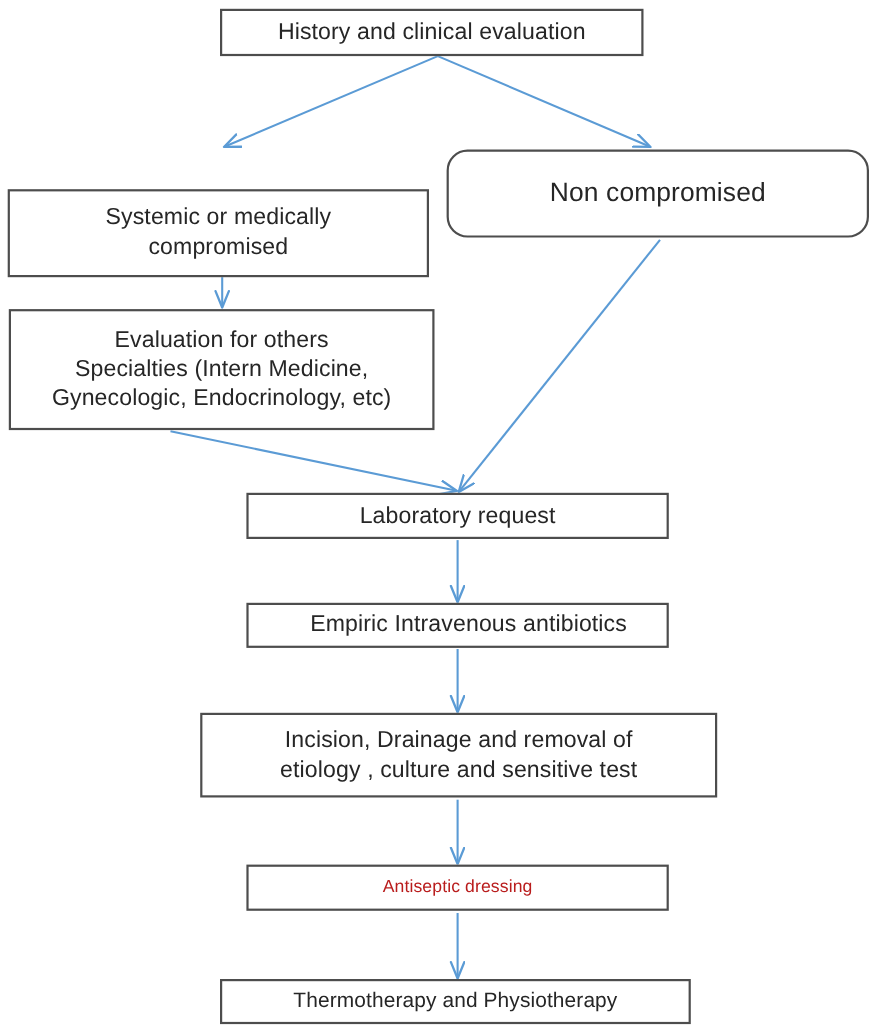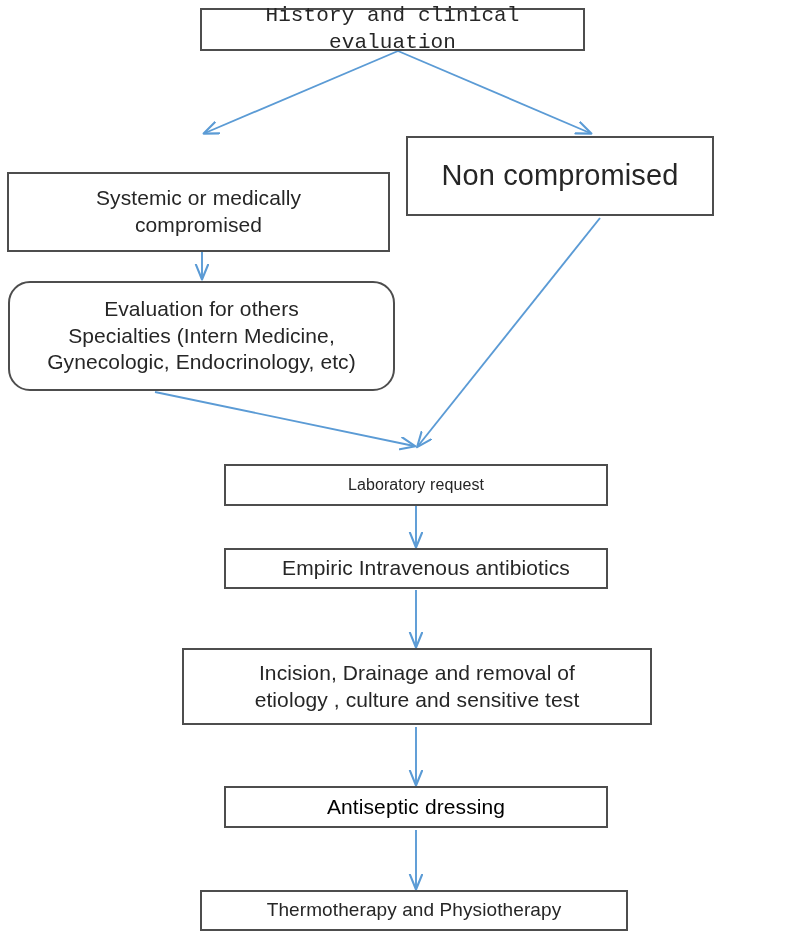--- a/index.html
+++ b/index.html
@@ -57,26 +57,26 @@
       <polyline points="398,51 205,133" fill="none" stroke="#5b9bd5" stroke-width="1.9" marker-end="url(#arrowhead)"></polyline>
       <polyline points="398,51 590,133" fill="none" stroke="#5b9bd5" stroke-width="1.9" marker-end="url(#arrowhead)"></polyline>
       <polyline points="202,217 202,278" fill="none" stroke="#5b9bd5" stroke-width="1.9" marker-end="url(#arrowhead)"></polyline>
       <polyline points="155,392 414,446" fill="none" stroke="#5b9bd5" stroke-width="1.9" marker-end="url(#arrowhead)"></polyline>
       <polyline points="600,218 418,446" fill="none" stroke="#5b9bd5" stroke-width="1.9" marker-end="url(#arrowhead)"></polyline>
       <polyline points="416,491 416,546" fill="none" stroke="#5b9bd5" stroke-width="1.9" marker-end="url(#arrowhead)"></polyline>
       <polyline points="416,590 416,646" fill="none" stroke="#5b9bd5" stroke-width="1.9" marker-end="url(#arrowhead)"></polyline>
       <polyline points="416,727 416,784" fill="none" stroke="#5b9bd5" stroke-width="1.9" marker-end="url(#arrowhead)"></polyline>
       <polyline points="416,830 416,888" fill="none" stroke="#5b9bd5" stroke-width="1.9" marker-end="url(#arrowhead)"></polyline>
     </svg>
-<div class="node" style="left: 200px; top: 8px; width: 385px; height: 43px; font-size: 21px; border-color: rgb(77, 77, 77); color: rgb(38, 38, 38);"><span style="white-space: pre-line; font-family: Liberation Mono, monospace;">History and clinical evaluation</span></div>
+<div class="node" style="left: 200px; top: 8px; width: 385px; height: 43px; font-size: 21px; border-color: rgb(77, 77, 77); color: rgb(38, 38, 38);"><span style="white-space: pre-line;">History and clinical evaluation</span></div>
     <div class="node" style="left: 7px; top: 136px; width: 383px; height: 80px; font-size: 21px; border-color: rgb(77, 77, 77); color: rgb(38, 38, 38); margin-top: 36px;"><span style="white-space: pre-line;">Systemic or medically
 compromised</span></div>
-    <div class="node" style="left: 406px; top: 136px; width: 308px; height: 80px; font-size: 29px; border-color: rgb(77, 77, 77); color: rgb(38, 38, 38);"><span style="white-space: pre-line;">Non compromised</span></div>
-    <div class="node overflow" style="left: 8px; top: 281px; width: 387px; height: 110px; font-size: 21px; border-color: rgb(77, 77, 77); color: rgb(38, 38, 38); border-radius: 22px;"><span style="white-space: pre-line;">Evaluation for others
+    <div class="node" style="left: 406px; top: 136px; width: 384px; height: 80px; font-size: 24px; border-color: rgb(77, 77, 77); color: rgb(38, 38, 38); border-radius: 19px;"><span style="white-space: pre-line;">Non compromised</span></div>
+    <div class="node overflow" style="left: 8px; top: 281px; width: 387px; height: 110px; font-size: 21px; border-color: rgb(77, 77, 77); color: rgb(38, 38, 38);"><span style="white-space: pre-line;">Evaluation for others
 Specialties  (Intern Medicine,
 Gynecologic, Endocrinology, etc)</span></div>
-    <div class="node" style="left: 224px; top: 464px; width: 384px; height: 42px; font-size: 16px; border-color: rgb(77, 77, 77); color: rgb(38, 38, 38);"><span style="white-space: pre-line;">Laboratory request</span></div>
+    <div class="node" style="left: 224px; top: 448px; width: 384px; height: 42px; font-size: 21px; border-color: rgb(77, 77, 77); color: rgb(38, 38, 38);"><span style="white-space: pre-line;">Laboratory request</span></div>
     <div class="node" style="left: 224px; top: 548px; width: 384px; height: 41px; font-size: 21px; border-color: rgb(77, 77, 77); color: rgb(38, 38, 38);"><span style="white-space: pre-line; margin-left: 20px;">Empiric Intravenous antibiotics</span></div>
     <div class="node" style="left: 182px; top: 648px; width: 470px; height: 77px; font-size: 21px; border-color: rgb(77, 77, 77); color: rgb(38, 38, 38);"><span style="white-space: pre-line;">Incision, Drainage and removal of
 etiology , culture and sensitive test</span></div>
-    <div class="node" style="left: 224px; top: 786px; width: 384px; height: 42px; font-size: 21px; border-color: rgb(77, 77, 77); color: #000000;"><span style="white-space: pre-line;">Antiseptic dressing</span></div>
+    <div class="node" style="left: 224px; top: 786px; width: 384px; height: 42px; font-size: 16px; border-color: rgb(77, 77, 77); color: #b91c1c;"><span style="white-space: pre-line;">Antiseptic dressing</span></div>
     <div class="node" style="left: 200px; top: 890px; width: 428px; height: 41px; font-size: 19px; border-color: rgb(77, 77, 77); color: rgb(38, 38, 38);"><span style="white-space: pre-line;">Thermotherapy and Physiotherapy</span></div>
   </div>
 
 </body></html>

